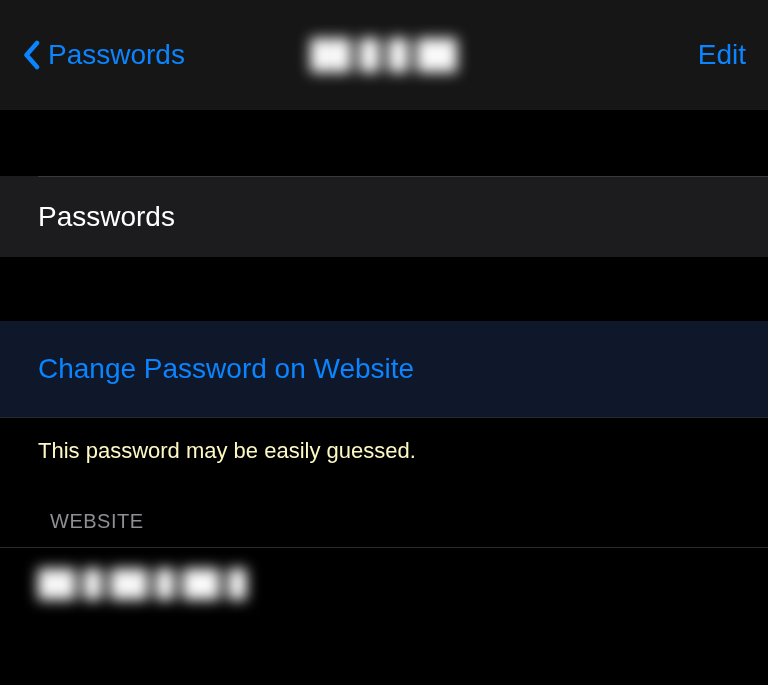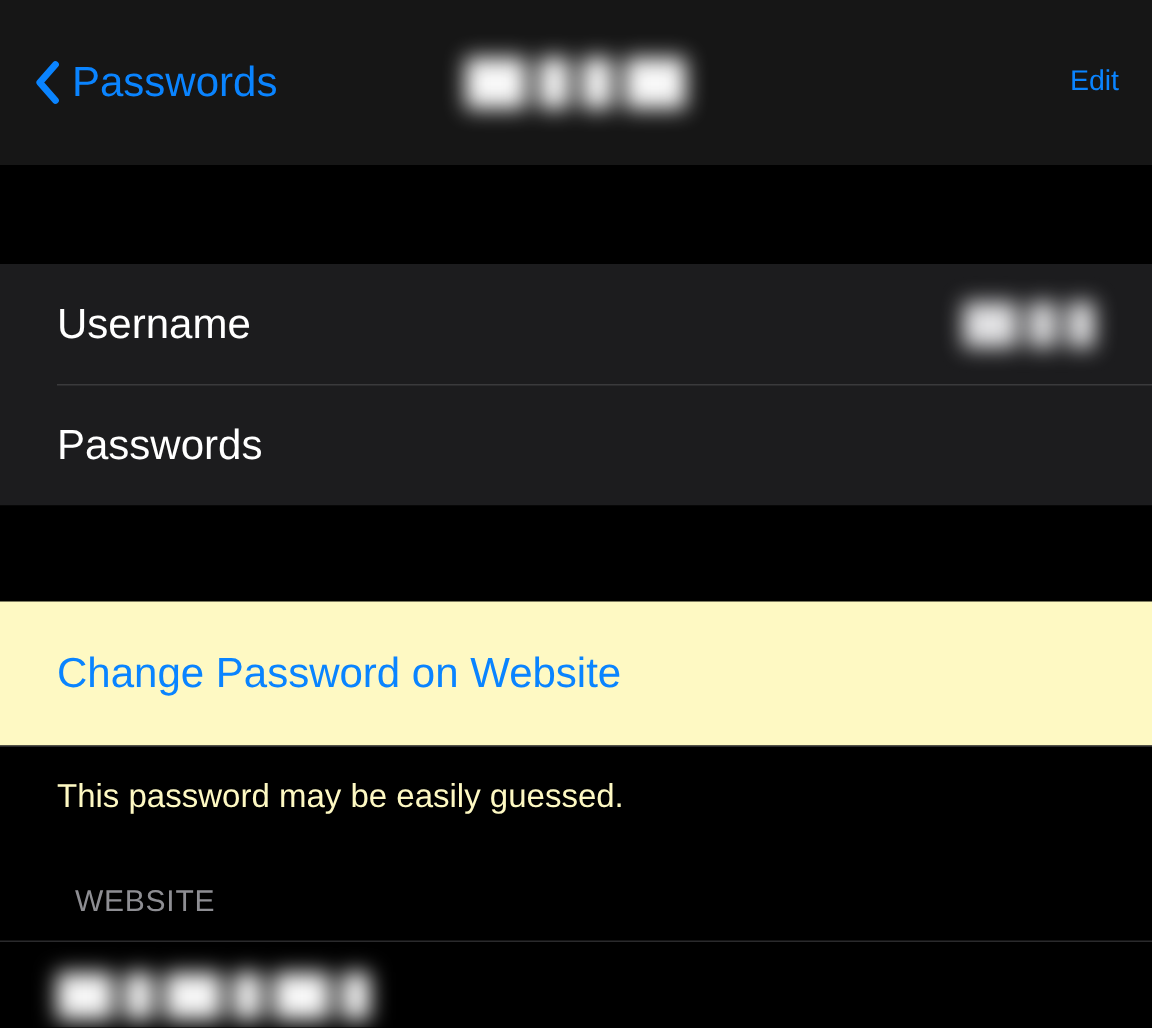--- a/index.html
+++ b/index.html
@@ -40,21 +40,21 @@
     }
     .nav-title {
       position: absolute;
       left: 50%;
       transform: translateX(-50%);
       display: flex;
       align-items: center;
     }
     .nav-edit {
       color: #0a84ff;
-      font-size: 19px;
+      font-size: 28px;
       cursor: pointer;
       margin-left: 44px;
     }
     .gap {
       height: 66px;
       background: #000;
     }
     .group {
       background: #1c1c1e;
     }
@@ -70,21 +70,21 @@
     .row-sep {
       height: 1px;
       background: #3a3a3c;
       margin-left: 38px;
     }
     .action-row {
       padding: 32px 38px;
       font-size: 28px;
       color: #0a84ff;
       cursor: pointer;
-      background: #fef9c3;
+      background: #0f172a;
     }
     .gap2 {
       height: 64px;
       background: #000;
     }
     .hint {
       padding: 20px 38px 28px 38px;
       font-size: 22px;
       color: #fef9c3;
     }
@@ -127,24 +127,20 @@
   </div>
   <div class="nav-title">
     <span class="redacted" style="font-size:28px;">██ █ █ ██</span>
   </div>
   <div class="nav-edit">Edit</div>
 </div>
 
 <div class="gap"></div>
 
 <div class="group">
-  <div class="row">
-    <span>Username</span>
-    <span class="row-value redacted">██ █ █</span>
-  </div>
   <div class="row-sep"></div>
   <div class="row">
     <span>Passwords</span>
     <span class="row-value redacted"></span>
   </div>
 </div>
 
 <div class="gap2"></div>
 
 <div class="action-row">Change Password on Website</div>

